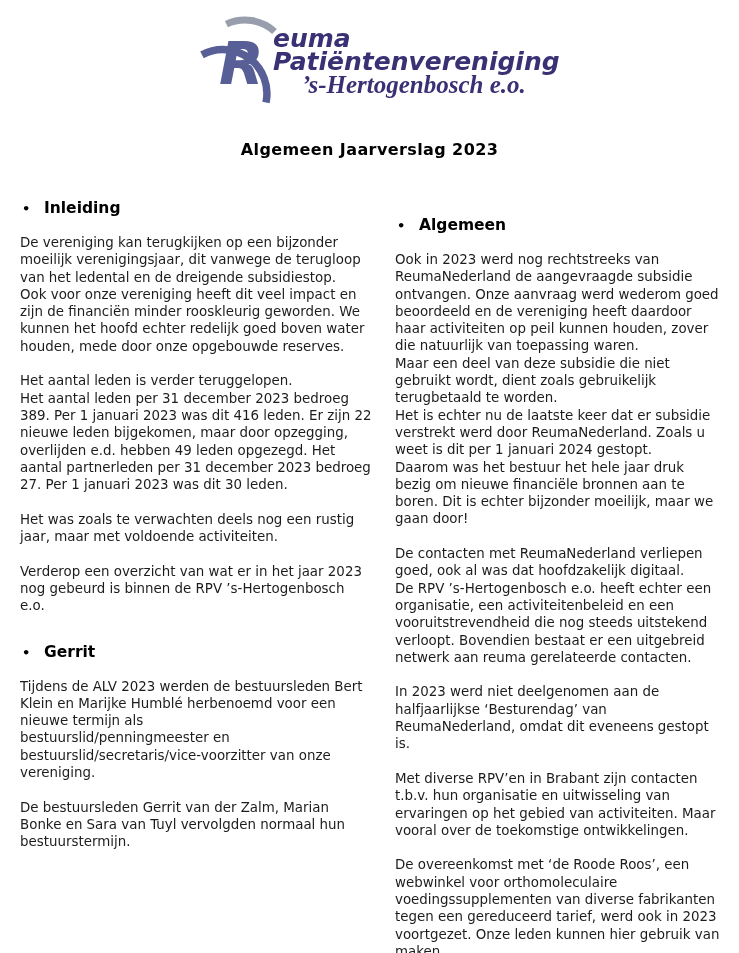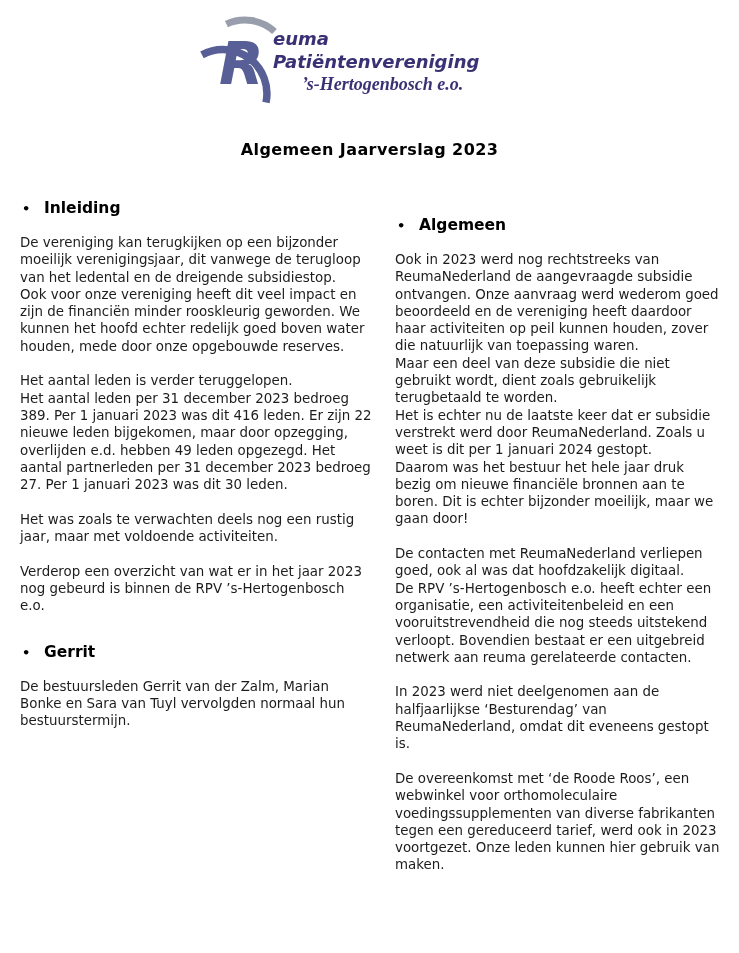--- a/index.html
+++ b/index.html
@@ -5,21 +5,21 @@
   html,body { margin:0; padding:0; background:#ffffff; }
   .page {
     position:relative; width:739px; height:953px; background:#ffffff;
     font-family:"DejaVu Sans", sans-serif; color:#1c1c1c; overflow:hidden;
   }
   
   .logo-mark { position:absolute; left:193px; top:8px; }
   .logo-text {
     position:absolute; left:273px; top:27px;
     font-weight:bold; font-style:italic;
-    font-size:18px; line-height:23px; white-space:nowrap;
+    font-size:25px; line-height:23px; white-space:nowrap;
     color:#3a3175;
   }
   .logo-text .indent { padding-left:29px;font-family:Liberation Serif, serif; }
   
   .doc-title {
     position:absolute; top:140px; left:0; width:739px;
     text-align:center; font-size:16px; font-weight:bold; color:#000000;
     letter-spacing:0.4px; margin:0;
   }
   
@@ -65,34 +65,37 @@
       <p>Het aantal leden is verder teruggelopen.
 Het aantal leden per 31 december 2023 bedroeg 389. Per 1 januari 2023 was dit 416 leden. Er zijn 22 nieuwe leden bijgekomen, maar door opzegging, overlijden e.d. hebben 49 leden opgezegd. Het aantal partnerleden per 31 december 2023 bedroeg 27. Per 1 januari 2023 was dit 30 leden.</p>
       <p>Het was zoals te verwachten deels nog een rustig jaar, maar met voldoende activiteiten.</p>
       <p>Verderop een overzicht van wat er in het jaar 2023 nog gebeurd is binnen de RPV ’s-Hertogenbosch e.o.</p>
     </div>
     <div class="section">
       <div class="heading-row">
         <span class="bullet">•</span>
         <span>Gerrit</span>
       </div>
+      <p>Tijdens de ALV 2023 werden de bestuursleden Bert Klein en Marijke Humblé herbenoemd voor een nieuwe termijn als
+bestuurslid/penningmeester en bestuurslid/secretaris/vice-voorzitter van onze vereniging.</p>
       <p>De bestuursleden Gerrit van der Zalm, Marian Bonke en Sara van Tuyl vervolgden normaal hun bestuurstermijn.</p>
     </div>
   </div>
 
   <div class="col col-right">
     <div class="section">
       <div class="heading-row first">
         <span class="bullet">•</span>
         <span>Algemeen</span>
       </div>
       <p>Ook in 2023 werd nog rechtstreeks van ReumaNederland de aangevraagde subsidie ontvangen. Onze aanvraag werd wederom goed beoordeeld en de vereniging heeft daardoor haar activiteiten op peil kunnen houden, zover die natuurlijk van toepassing waren.
 Maar een deel van deze subsidie die niet gebruikt wordt, dient zoals gebruikelijk terugbetaald te worden.
 Het is echter nu de laatste keer dat er subsidie verstrekt werd door ReumaNederland. Zoals u weet is dit per 1 januari 2024 gestopt.
 Daarom was het bestuur het hele jaar druk bezig om nieuwe financiële bronnen aan te boren. Dit is echter bijzonder moeilijk, maar we gaan door!</p>
       <p>De contacten met ReumaNederland verliepen goed, ook al was dat hoofdzakelijk digitaal.
 De RPV ’s-Hertogenbosch e.o. heeft echter een organisatie, een activiteitenbeleid en een vooruitstrevendheid die nog steeds uitstekend verloopt. Bovendien bestaat er een uitgebreid netwerk aan reuma gerelateerde contacten.</p>
       <p>In 2023 werd niet deelgenomen aan de halfjaarlijkse ‘Besturendag’ van ReumaNederland, omdat dit eveneens gestopt is.</p>
+      <p>Met diverse RPV’en in Brabant zijn contacten t.b.v. hun organisatie en uitwisseling van ervaringen op het gebied van activiteiten. Maar vooral over de toekomstige ontwikkelingen.</p>
       <p>De overeenkomst met ‘de Roode Roos’, een webwinkel voor orthomoleculaire voedingssupplementen van diverse fabrikanten tegen een gereduceerd tarief, werd ook in 2023 voortgezet. Onze leden kunnen hier gebruik van maken.</p>
     </div>
   </div>
 
 </div>
 
 </body></html>

